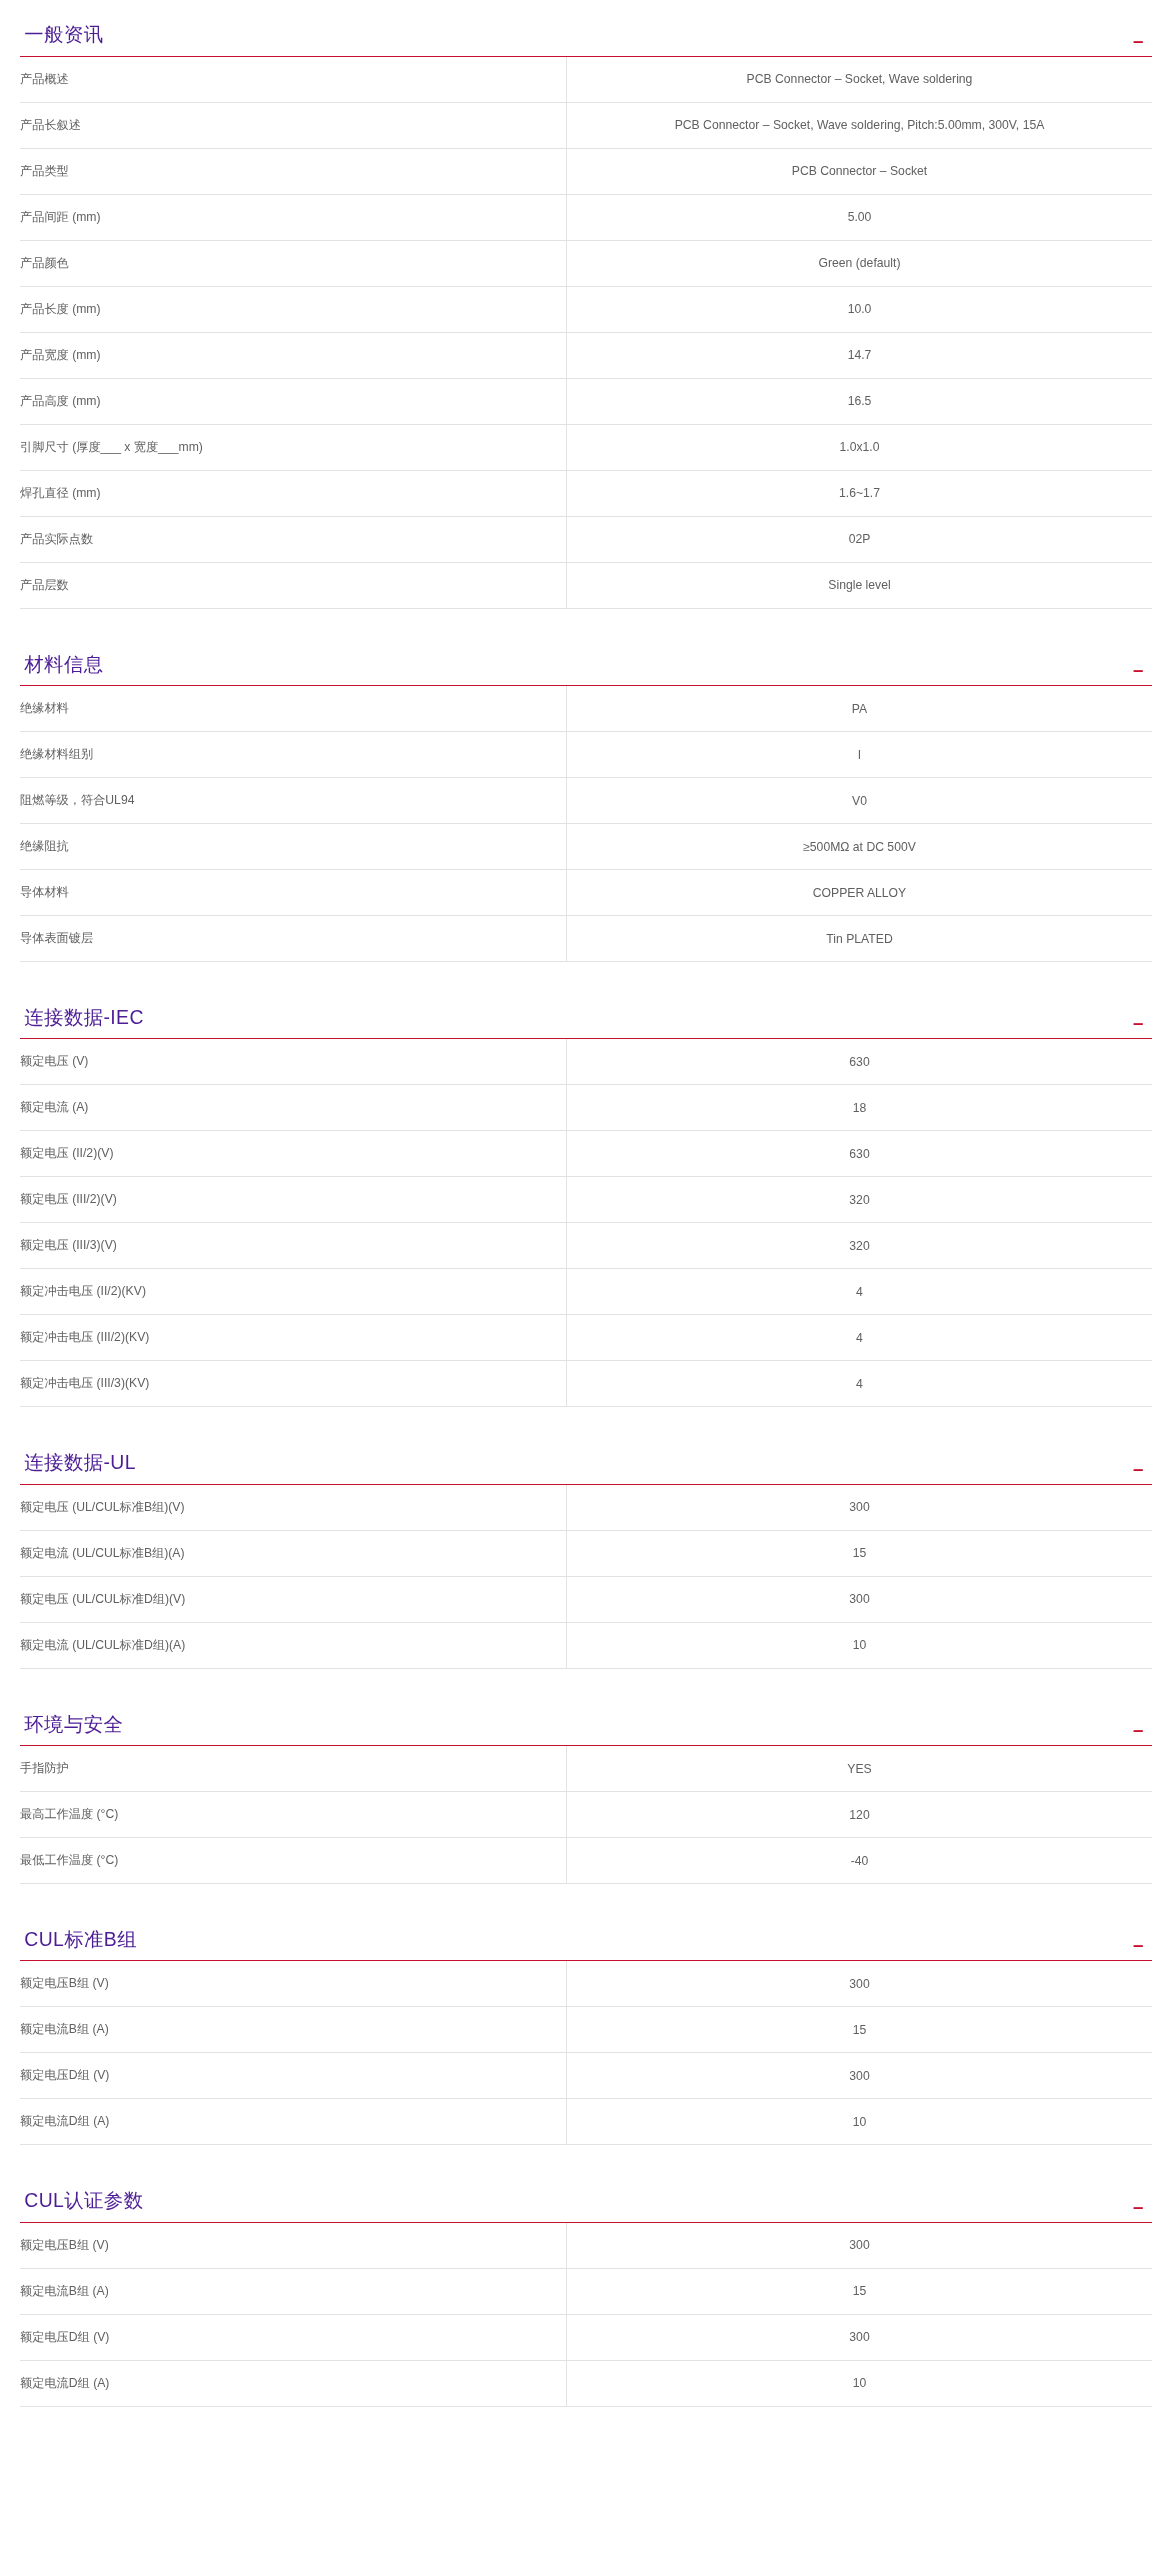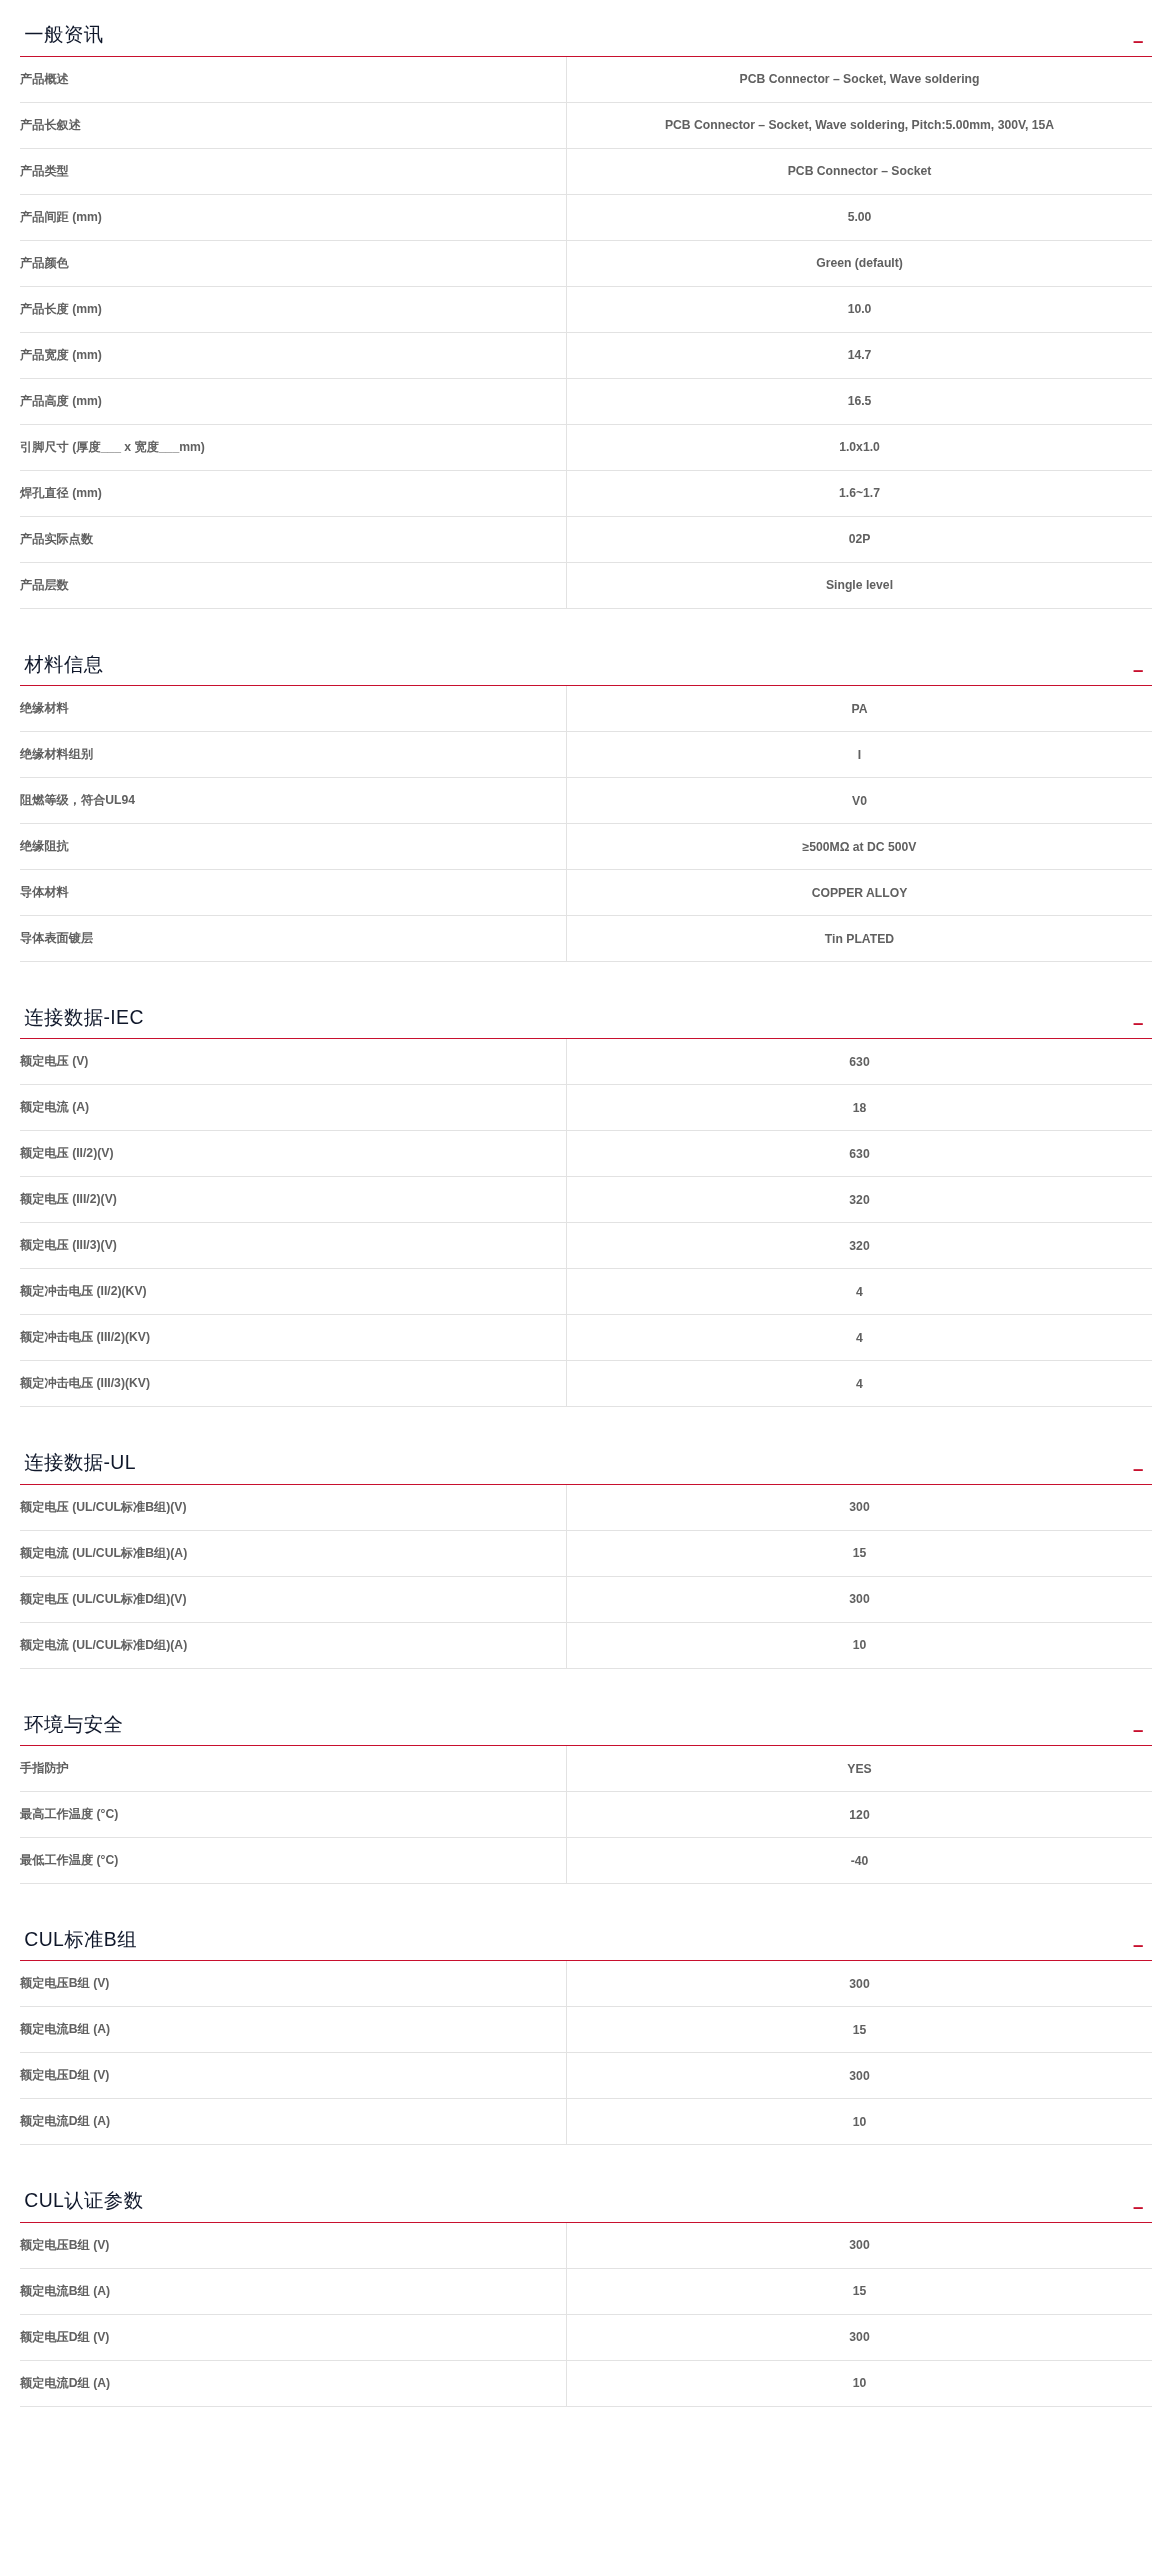--- a/index.html
+++ b/index.html
@@ -24,40 +24,39 @@
     position: relative;
     display: flex;
     align-items: flex-end;
     justify-content: space-between;
     border-bottom: 1.4px solid #c8102e;
     margin: 0 20px 0 20px;
     padding: 0 4.3px 10px 4.3px;
   }
   .section-title {
     font-size: 19.4px;
-    color: #0f172a;
+    color: #4c1d95;
     letter-spacing: 0.4px;
     line-height: 1.1;
     font-weight: normal;
   }
   .collapse-toggle {
     color: #c8102e;
     font-size: 18.7px;
     line-height: 10px;
     padding: 0 4.3px;
     cursor: pointer;
     user-select: none;
     font-weight: bold;
   }
   table.spec-table {
     width: calc(100% - 40px);
     margin: 0 20px;
     border-collapse: collapse;
     table-layout: fixed;
-    font-weight: bold;
   }
   table.spec-table td {
     border-bottom: 0.7px solid #e2e2e2;
     font-size: 12.2px;
     color: #606060;
     height: 45px;
     padding: 0 0;
     vertical-align: middle;
   }
   td.label-cell {

